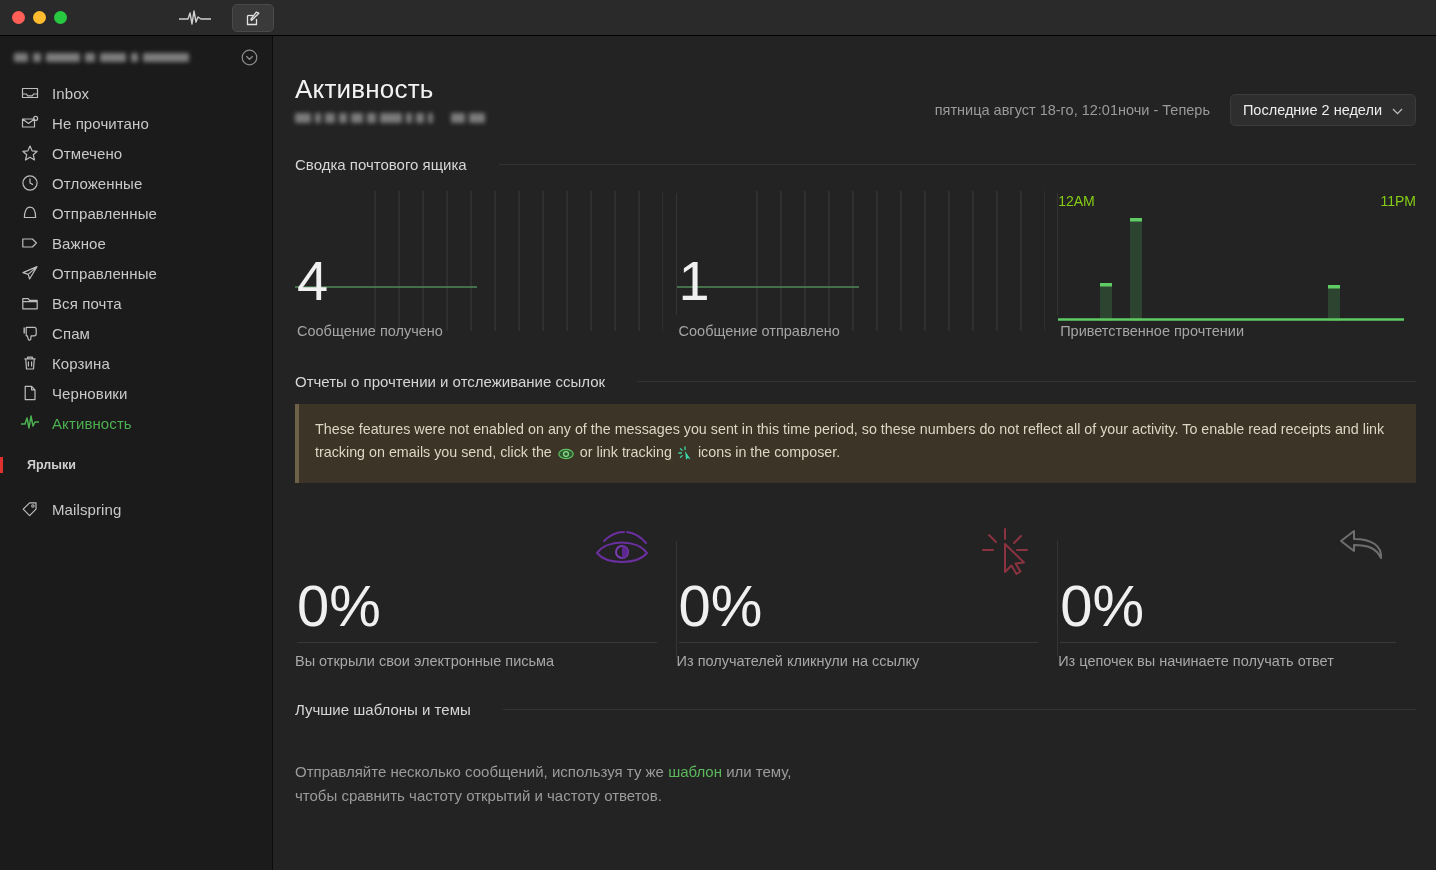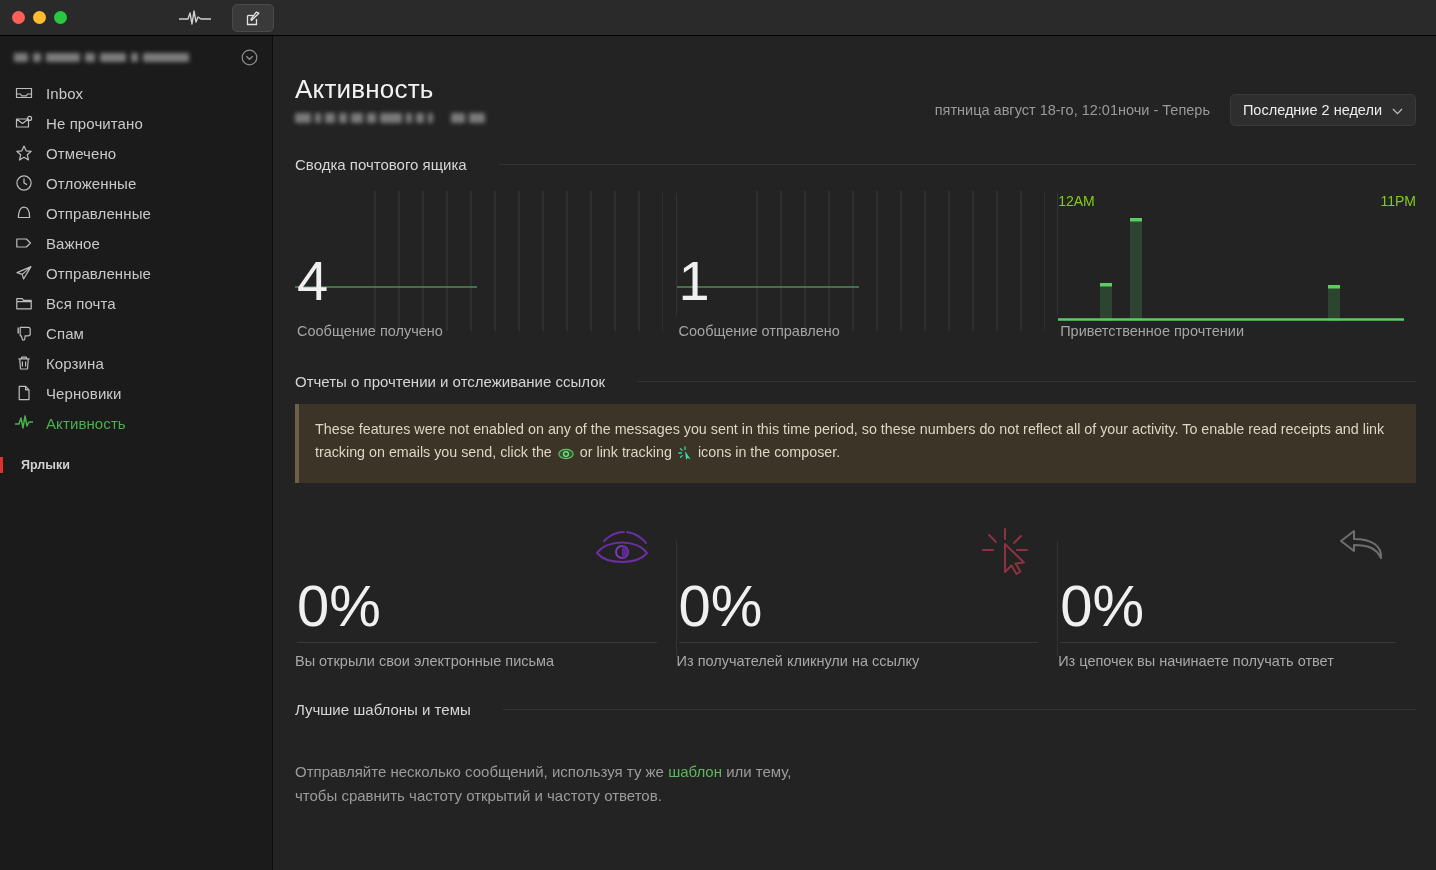--- a/index.html
+++ b/index.html
@@ -55,31 +55,31 @@
     justify-content: space-between;
   }
   .account-blur {
     display: flex; gap: 5px; align-items: center; filter: blur(2.1px);
   }
   .blk { background: #8e8e8e; height: 9px; border-radius: 1px; display:block; opacity:.85;}
   .account-chevron { width: 17px; height: 17px; }
 
   .nav-item {
     height: 30px; display: flex; align-items: center;
-    padding-left: 14px; gap: 12px;
+    padding-left: 20px; gap: 12px;
     color: #c9c9c9; font-size: 15px; letter-spacing: .1px;
   }
   .nav-item .ico { width: 20px; height: 20px; flex: 0 0 20px; display: flex; align-items: center; justify-content: center; }
   .nav-item.active { color: #4caf50; }
   .nav-item.active .ico svg { stroke: #4caf50; }
 
   .nav-section {
     margin-top: 16px; margin-bottom: 18px;
     height: 22px; display: flex; align-items: center;
-    padding-left: 21px; position: relative;
+    padding-left: 27px; position: relative;
     color: #d0d0d0; font-size: 12.5px; font-weight: bold;
   }
   .nav-section::before {
     content: ""; position: absolute; left: 0; top: 3px;
     width: 3px; height: 16px; background: #e03131;
   }
 
   
   .main {
     flex: 1 1 auto; background: #232323;
@@ -314,20 +314,29 @@
               <polyline points="1,9 5,9 7,3 9,13 11,1 13,11 15,7 19,7" fill="none" stroke="#4caf50" stroke-width="1.5" stroke-linejoin="round"></polyline>
             </svg>
         </span>
         <span>Активность</span>
       </div>
 
       <div class="nav-section">
         <span>Ярлыки</span>
       </div>
 
+      <div class="nav-item">
+        <span class="ico">
+          <svg width="18" height="18" viewBox="0 0 18 18">
+              <path d="M2.2 9.2 L8.6 2.8 h6.4 v6.4 L8.6 15.6 Z" fill="none" stroke="#bdbdbd" stroke-width="1.2" stroke-linejoin="round"></path>
+              <circle cx="11.9" cy="6" r="1.2" fill="none" stroke="#bdbdbd" stroke-width="1.1"></circle>
+            </svg>
+        </span>
+        <span>Mailspring</span>
+      </div>
     </div>
 
     <div class="main">
 
       <div class="page-head">
         <div class="page-title-wrap">
           <div class="page-title">Активность</div>
           <div class="page-sub-blur">
             <span class="blk" style="width:16px"></span>
             <span class="blk" style="width:6px"></span>

